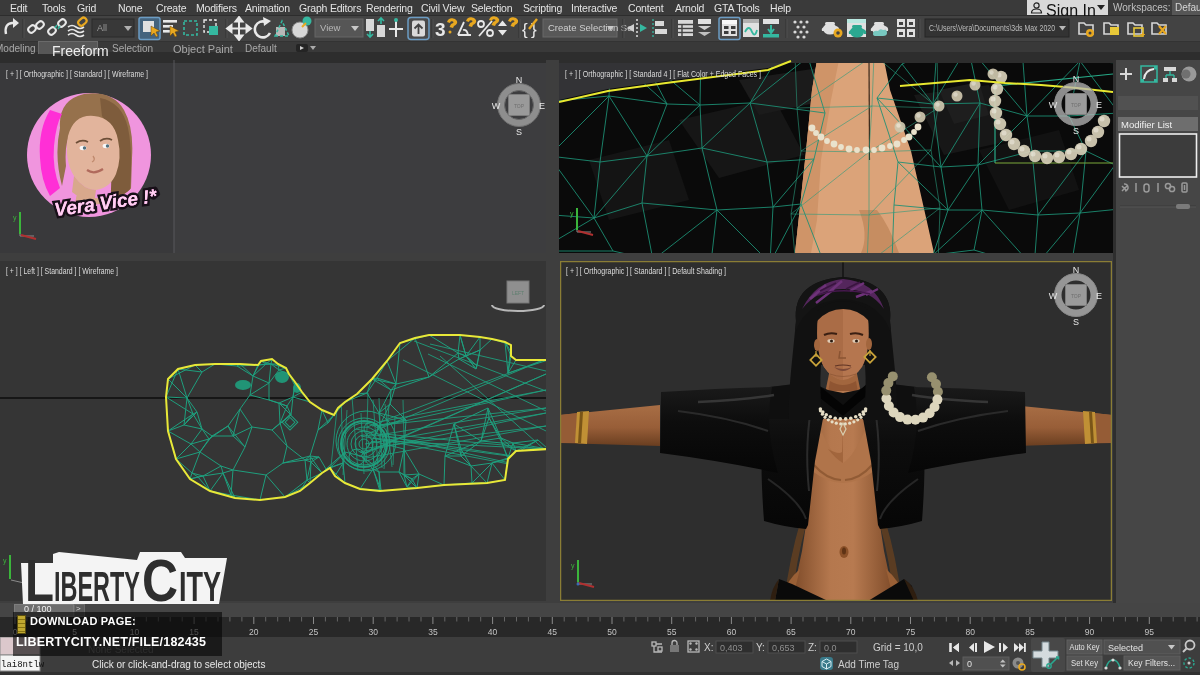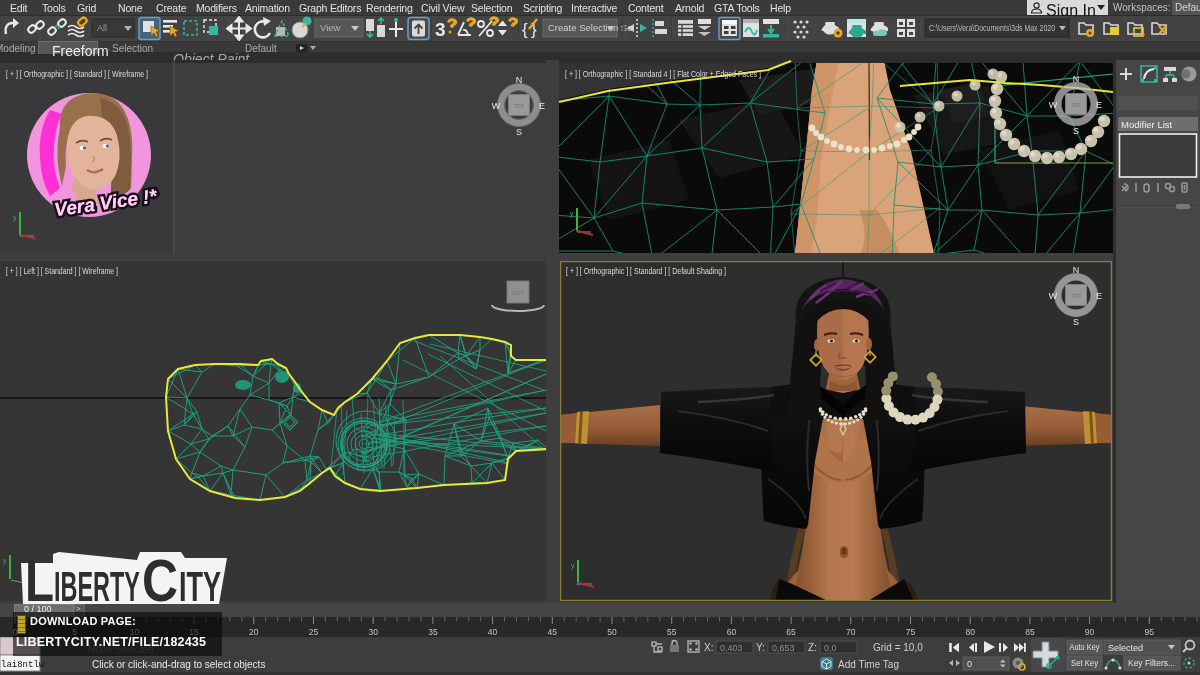--- a/index.html
+++ b/index.html
@@ -245,21 +245,21 @@
         <path d="M8,6 l7,8 M15,6 l-7,8" stroke="#e8a820" stroke-width="2.2"></path>
       </g>
     </svg>
 
 <div class="abs" style="left:0;top:42px;width:1200px;height:11px;background:#393939;"></div>
 <div class="abs" style="left:0;top:52px;width:1200px;height:11px;background:#2d2d2d;"></div>
 <div class="abs" style="left:-5px;top:43px;font-size:10px;color:#a8a8a8;">Modeling</div>
 <div class="abs" style="left:38px;top:41px;width:58px;height:12px;background:#575757;border:1px solid #6a6a6a;border-bottom:none;"></div>
 <div class="abs" style="left:52px;top:43px;font-size:14px;color:#eee;font-weight:normal;">Freeform</div>
 <div class="abs" style="left:112px;top:43px;font-size:10px;color:#a8a8a8;">Selection</div>
-<div class="abs" style="left:173px;top:51px;font-size:14px;color:#a8a8a8;font-style:italic;">Object Paint</div>
+<div class="abs" style="left:173px;top:43px;font-size:11px;color:#a8a8a8;">Object Paint</div>
 <div class="abs" style="left:245px;top:43px;font-size:10px;color:#a8a8a8;">Default</div>
 <div class="abs" style="left:296px;top:44px;width:12px;height:8px;background:#242424;border-radius:2px;"></div>
 <div class="abs" style="left:300px;top:46px;width:0;height:0;border-top:2px solid transparent;border-bottom:2px solid transparent;border-left:4px solid #cfcfcf;"></div>
 <div class="abs" style="left:310px;top:46px;width:0;height:0;border-left:3px solid transparent;border-right:3px solid transparent;border-top:4px solid #aaa;"></div>
 
 <div class="abs" style="left:0;top:60px;width:1115px;height:543px;background:#3e3e3e;"></div>
 
 <svg class="abs" style="left:0;top:60px" width="546" height="193" viewBox="0 0 546 193" id="tlsvg">
 <rect x="0" y="0" width="546" height="193" fill="#3d3d3f"></rect>
 <rect x="0" y="0" width="174" height="193" fill="#39393b"></rect>

